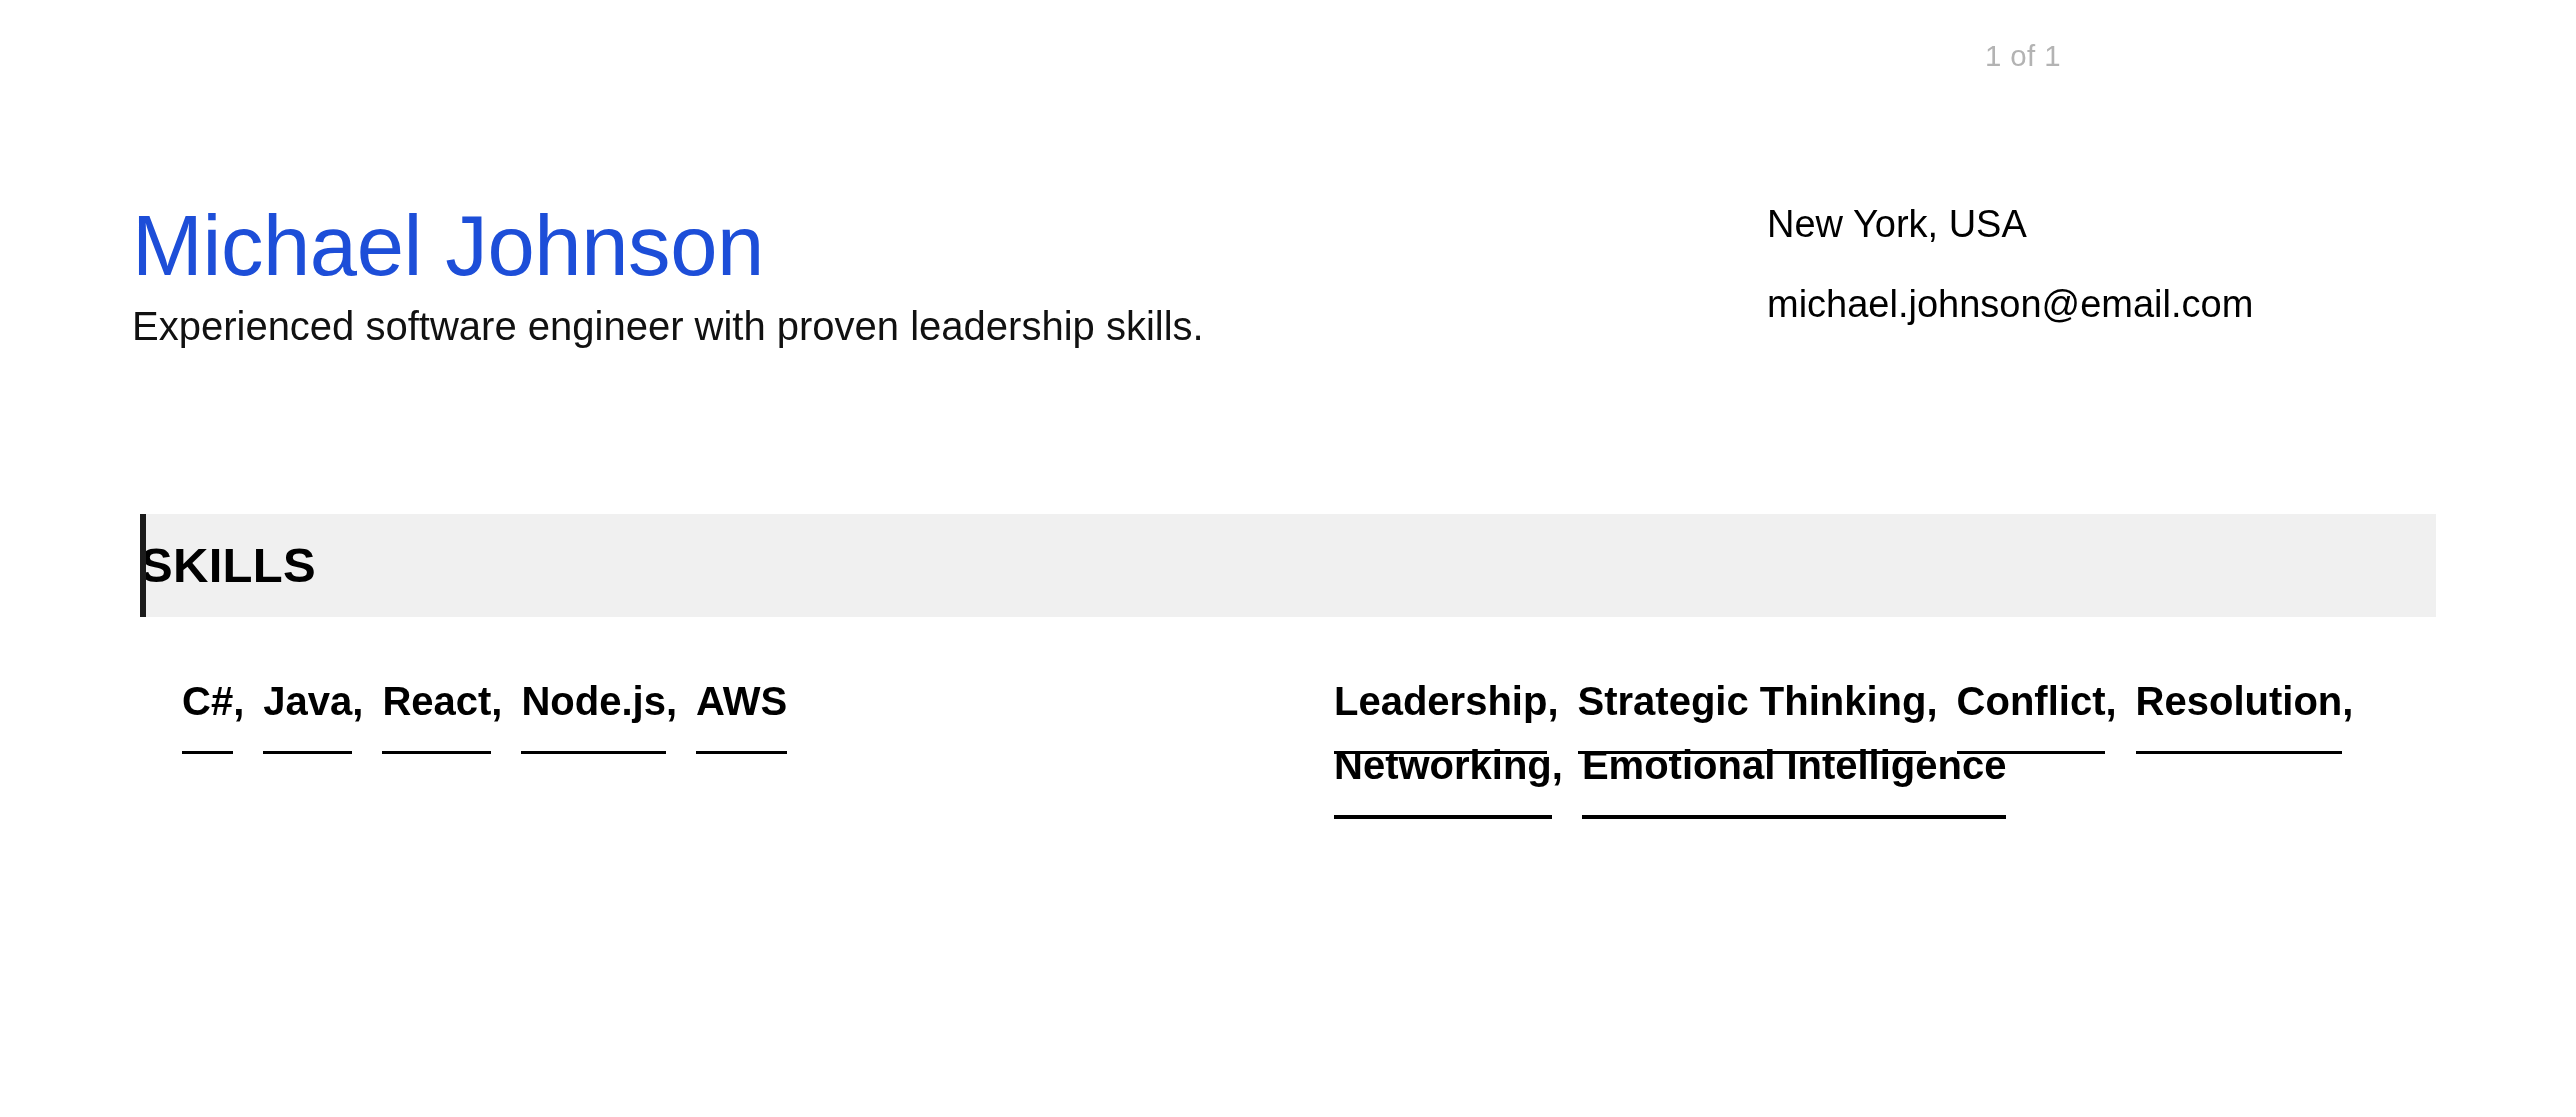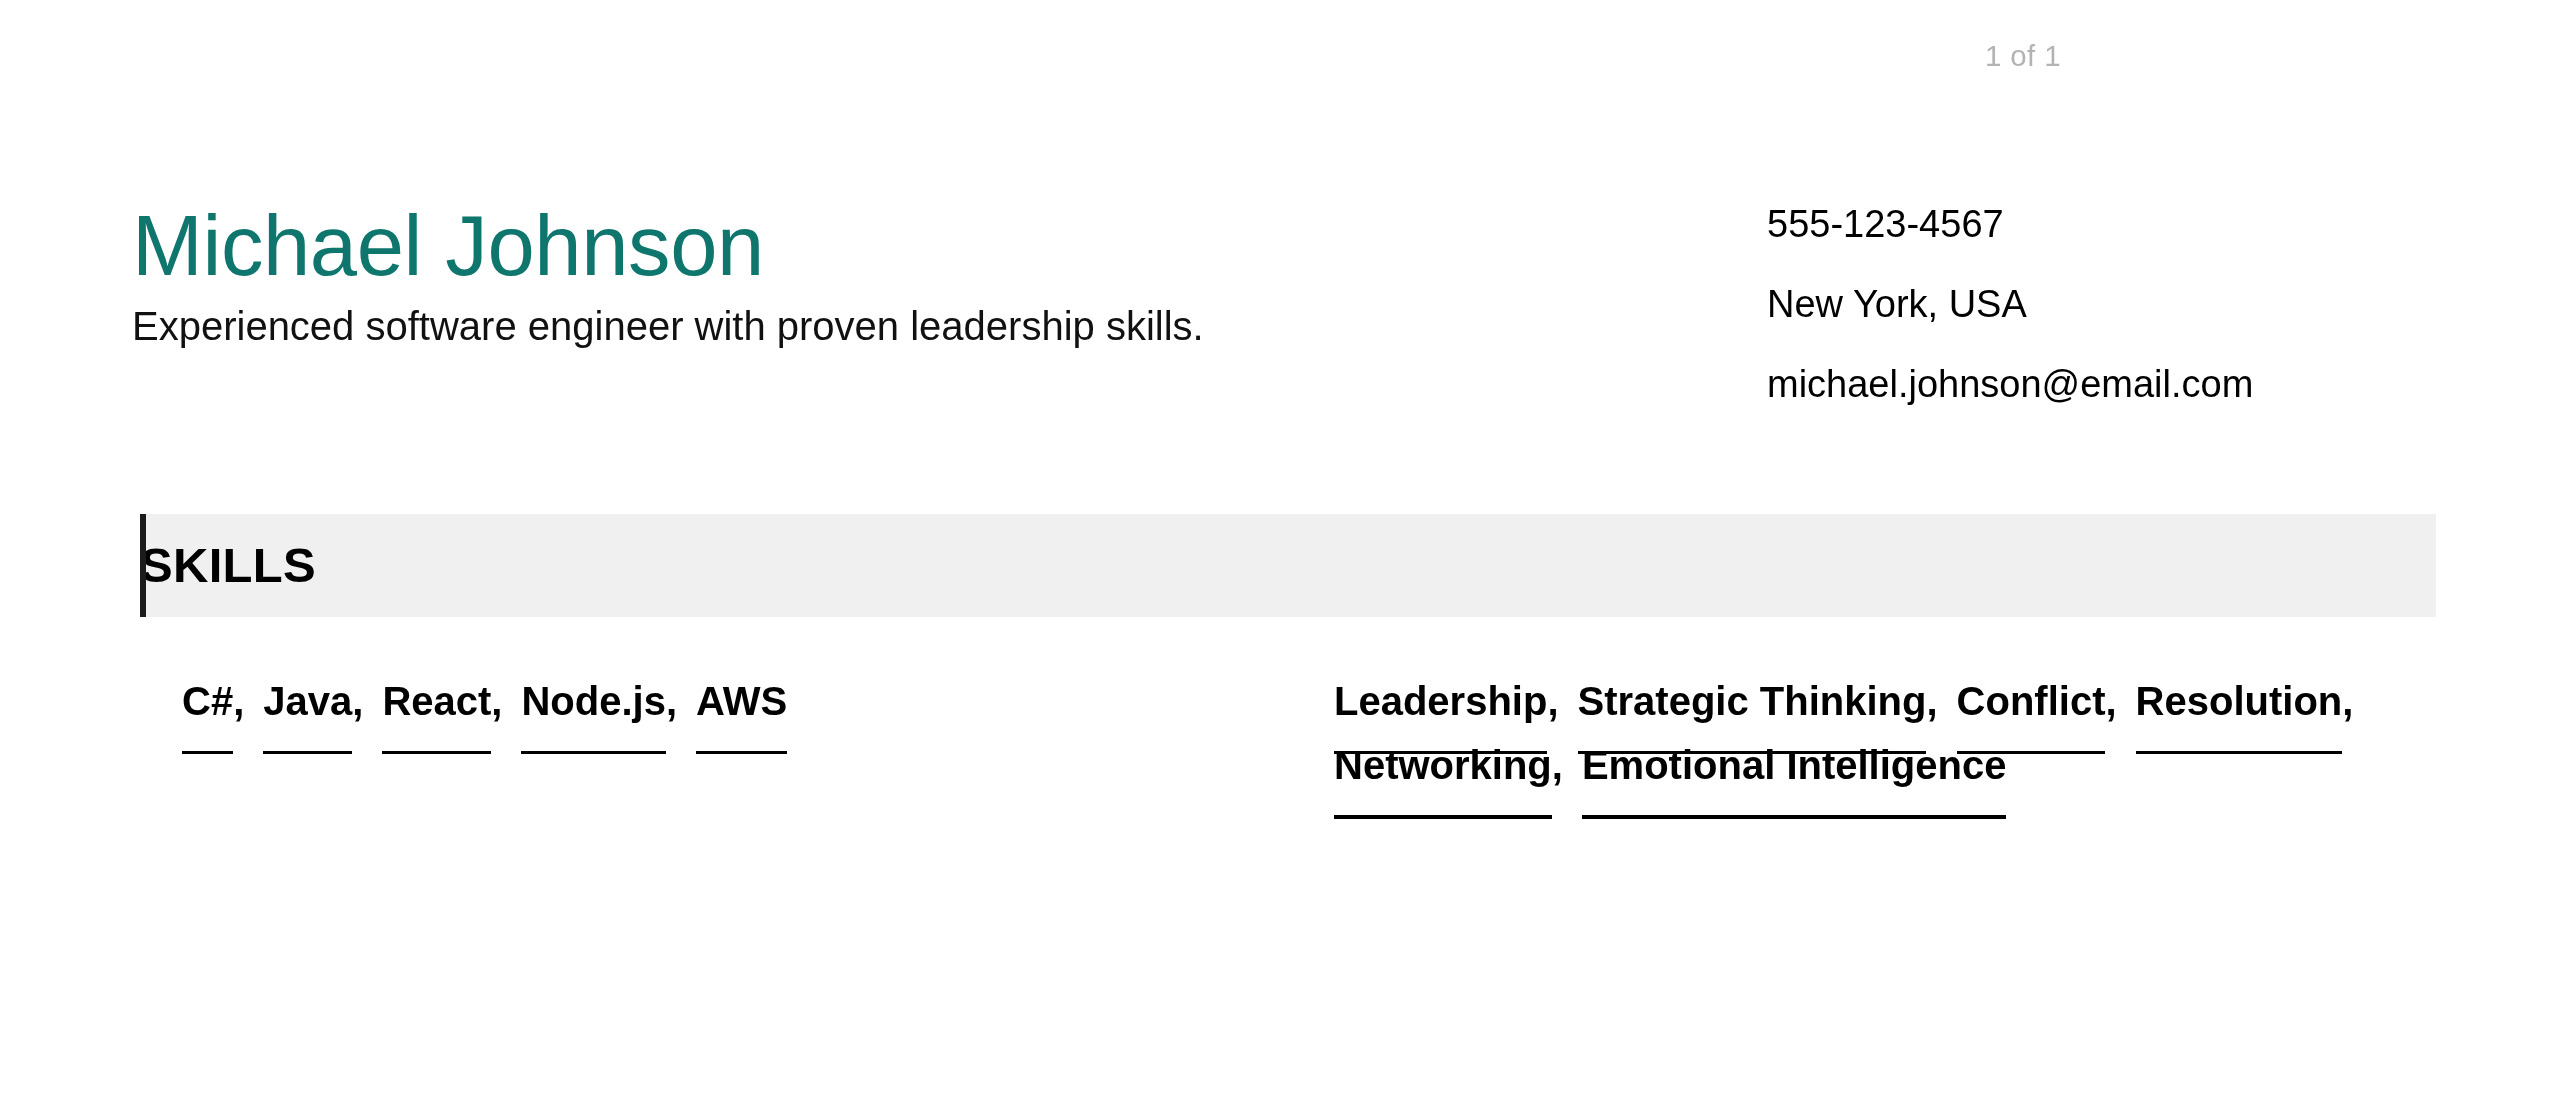--- a/index.html
+++ b/index.html
@@ -50,21 +50,21 @@
   }
   .header-left {
     position: absolute;
     left: 0;
     top: 0;
     width: 1559px;
   }
   .full-name {
     font-size: 85px;
     font-weight: 400;
-    color: #0f766e;
+    color: #1d4ed8;
     line-height: 1.06;
     letter-spacing: -0.4px;
     margin: 0;
     white-space: nowrap;
   }
   .headline {
     font-size: 40px;
     font-weight: 400;
     color: #111111;
     line-height: 1.25;
@@ -186,21 +186,20 @@
   <div class="page-indicator">1 of 1</div>
 
   <div class="header">
 
     <div class="header-left">
       <h1 class="full-name">Michael Johnson</h1>
       <p class="headline">Experienced software engineer with proven leadership skills.</p>
     </div>
 
     <div class="header-right">
-      <div class="contact-line">555-123-4567</div>
       <div class="contact-line">New York, USA</div>
       <div class="contact-line">michael.johnson@email.com</div>
     </div>
 
   </div>
 
   <div class="section">
     <div class="section-header">
       <span class="section-accent"></span>
       <h2 class="section-title">SKILLS</h2>

